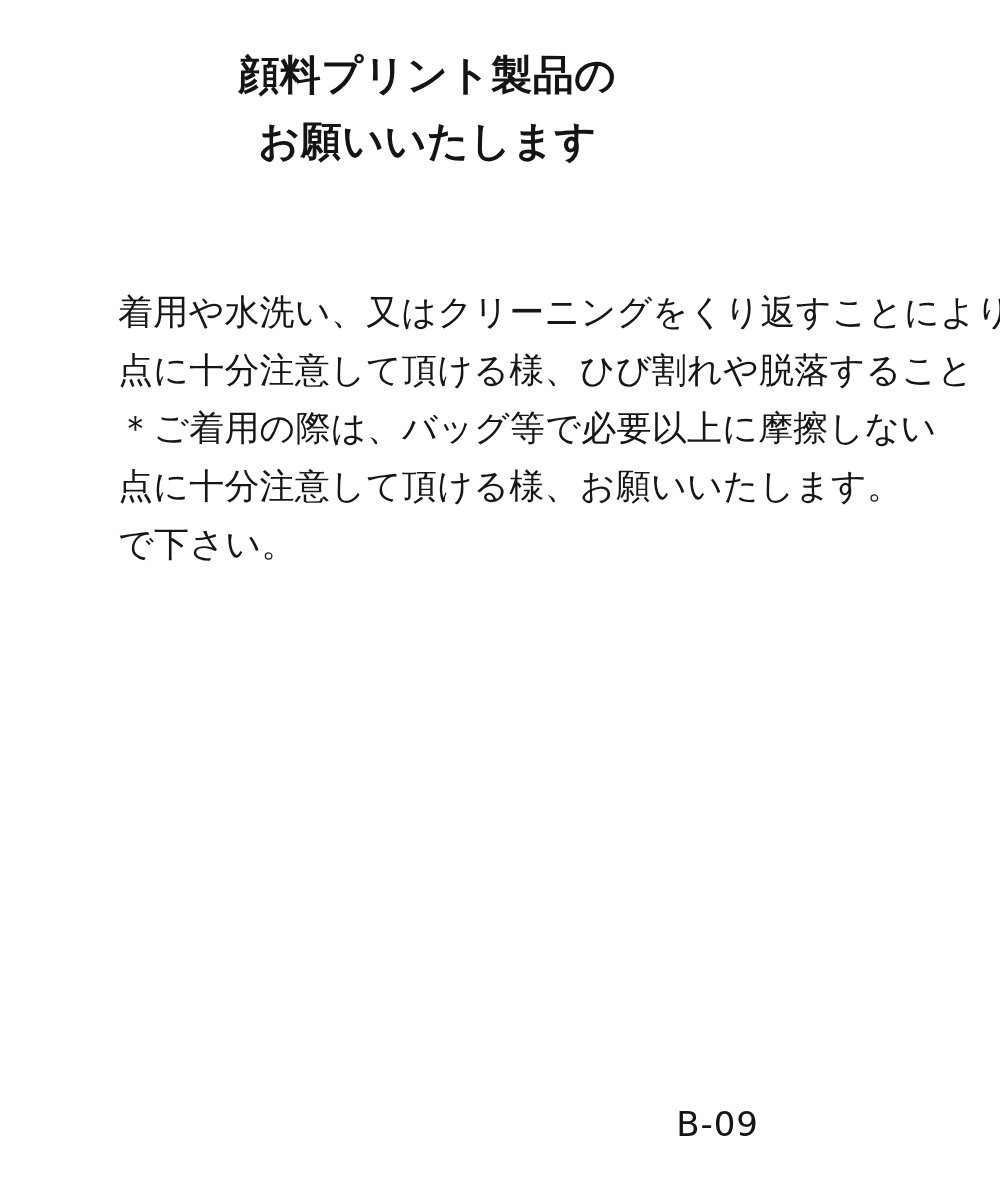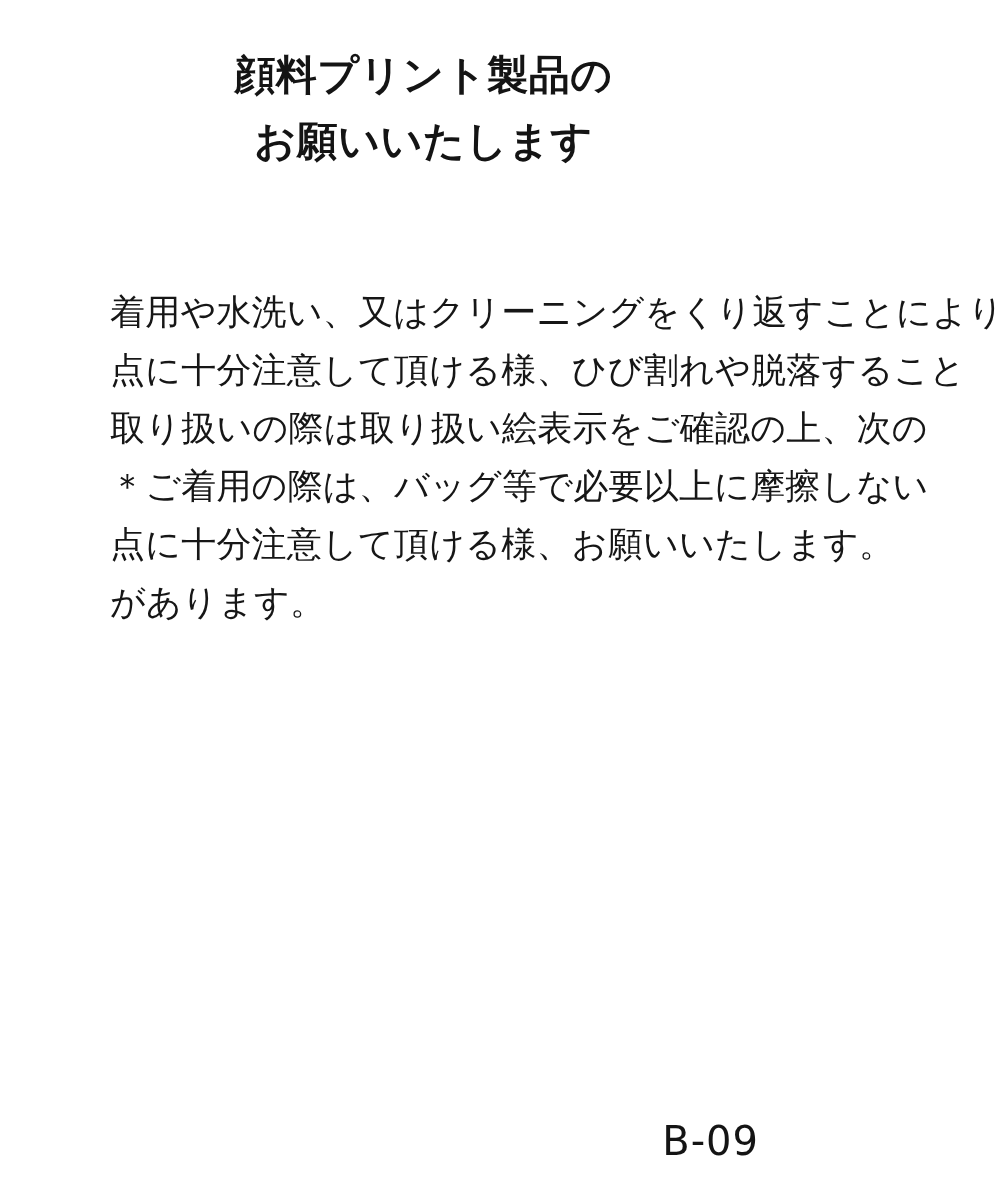--- a/index.html
+++ b/index.html
@@ -12,20 +12,21 @@
     background: #ffffff;
     font-family: "DejaVu Sans", "Liberation Sans", sans-serif;
     color: #1a1a1a;
     overflow: hidden;
   }
   .page {
     position: relative;
     width: 847px;
     height: 1200px;
     box-sizing: border-box;
+    padding-left: 8px;
   }
   .title-block {
     padding-top: 42px;
     text-align: center;
   }
   .title-line {
     font-size: 41px;
     font-weight: bold;
     line-height: 1.62;
     letter-spacing: 0.5px;
@@ -39,40 +40,39 @@
   .body-line {
     font-size: 35px;
     line-height: 1.66;
     letter-spacing: 0.2px;
     color: #161616;
     white-space: pre;
   }
   .code {
     position: absolute;
     right: 88px;
-    bottom: 36px;
-    font-size: 40px;
+    bottom: 56px;
+    font-size: 34px;
     letter-spacing: 1px;
     color: #141414;
   }
 </style>
 </head>
 <body>
 
 <div class="page">
 
   <div class="title-block">
     <div class="title-line">顔料プリント製品の</div>
     <div class="title-line">お願いいたします</div>
   </div>
 
   <div class="body-block">
     <div class="body-line">着用や水洗い、又はクリーニングをくり返すことにより、</div>
     <div class="body-line">点に十分注意して頂ける様、ひび割れや脱落すること</div>
-    <div class="body-line">取り扱いの際は取り扱い絵表示をご確認の上、次の</div>
     <div class="body-line">＊ご着用の際は、バッグ等で必要以上に摩擦しない</div>
     <div class="body-line">点に十分注意して頂ける様、お願いいたします。</div>
-    <div class="body-line">があります。</div>
+    <div class="body-line">で下さい。</div>
   </div>
 
   <div class="code">B-09</div>
 
 </div>
 
 </body></html>

